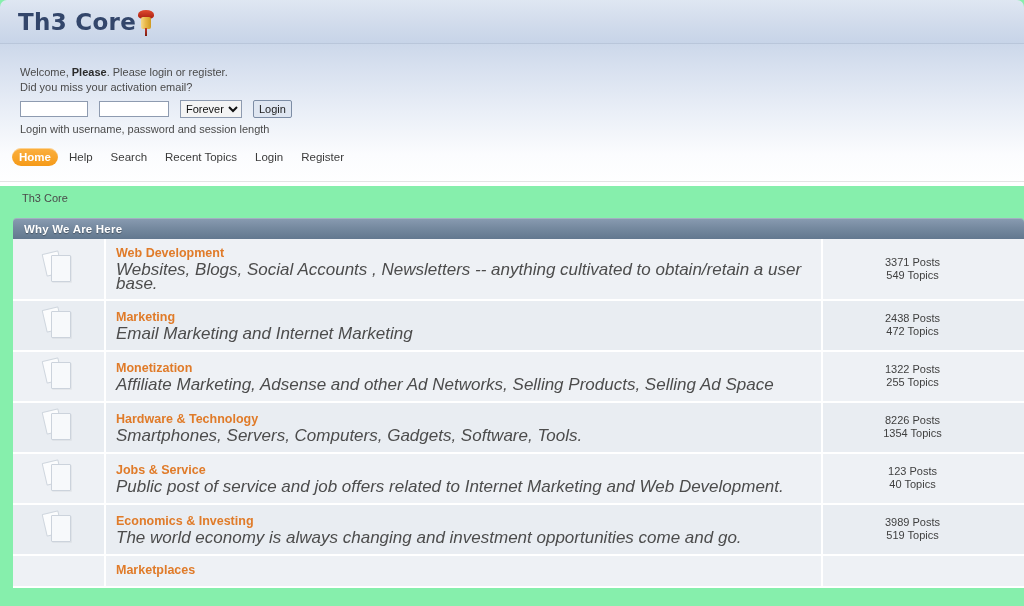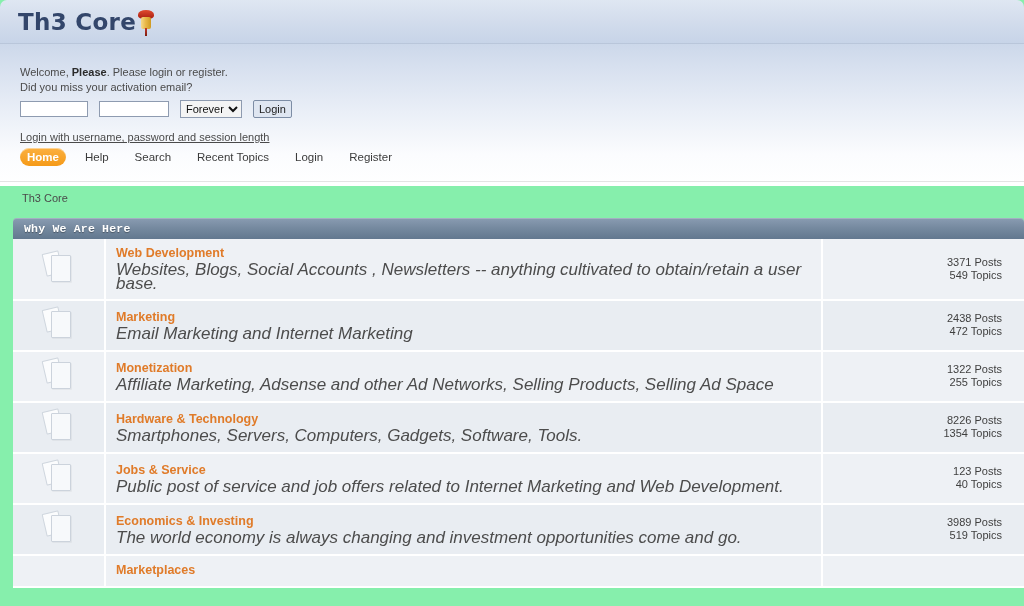--- a/index.html
+++ b/index.html
@@ -127,34 +127,33 @@
     font-size: 11px;
     font-family: "Liberation Sans", sans-serif;
     border: 1px solid #7d8da5;
     background: #dfe6f1;
     color: #1b1b1b;
     padding: 0 5px;
     cursor: pointer;
     border-radius: 2px;
   }
   .login-hint {
-    margin-top: 13px;
+    margin-top: 5px;
     font-size: 11px;
     color: #4a4a4a;
-    text-decoration: underline;
   }
 
   
   .mainnav {
     position: absolute;
-    left: 20px;
+    left: 12px;
     top: 148px;
     display: flex;
     align-items: center;
-    gap: 12px;
+    gap: 4px;
   }
   .nav-item {
     font-size: 11.5px;
     color: #3b3b3b;
     padding: 3px 7px;
     border-radius: 9px;
     text-decoration: none;
     white-space: nowrap;
     cursor: pointer;
   }
@@ -199,21 +198,20 @@
     align-items: center;
     padding-left: 11px;
     box-shadow: inset 0 1px 0 rgba(255,255,255,0.22);
   }
   .cat-title {
     color: #ffffff;
     font-size: 11.5px;
     font-weight: bold;
     text-shadow: 0 1px 1px rgba(0,0,0,0.35);
     letter-spacing: 0.2px;
-    font-family: Liberation Mono, monospace;
   }
 
   .board-table {
     width: 100%;
     border-collapse: collapse;
     table-layout: fixed;
   }
   .board-row > td {
     background: #eef1f5;
     border-bottom: 2px solid #ffffff;
@@ -228,21 +226,21 @@
     text-align: center;
     border-right: 2px solid #ffffff;
   }
   .cell-info {
     padding: 7px 10px 8px 10px;
     border-right: 2px solid #ffffff;
   }
   .cell-stats {
     width: 202px;
     padding: 7px 22px 8px 0;
-    text-align: right;
+    text-align: center;
     background-image: linear-gradient(to right, rgba(0,0,0,0.012), rgba(0,0,0,0.012));
   }
 
   .board-name {
     display: block;
     font-size: 12.5px;
     font-weight: bold;
     color: #e07b29;
     text-decoration: none;
     line-height: 15px;

